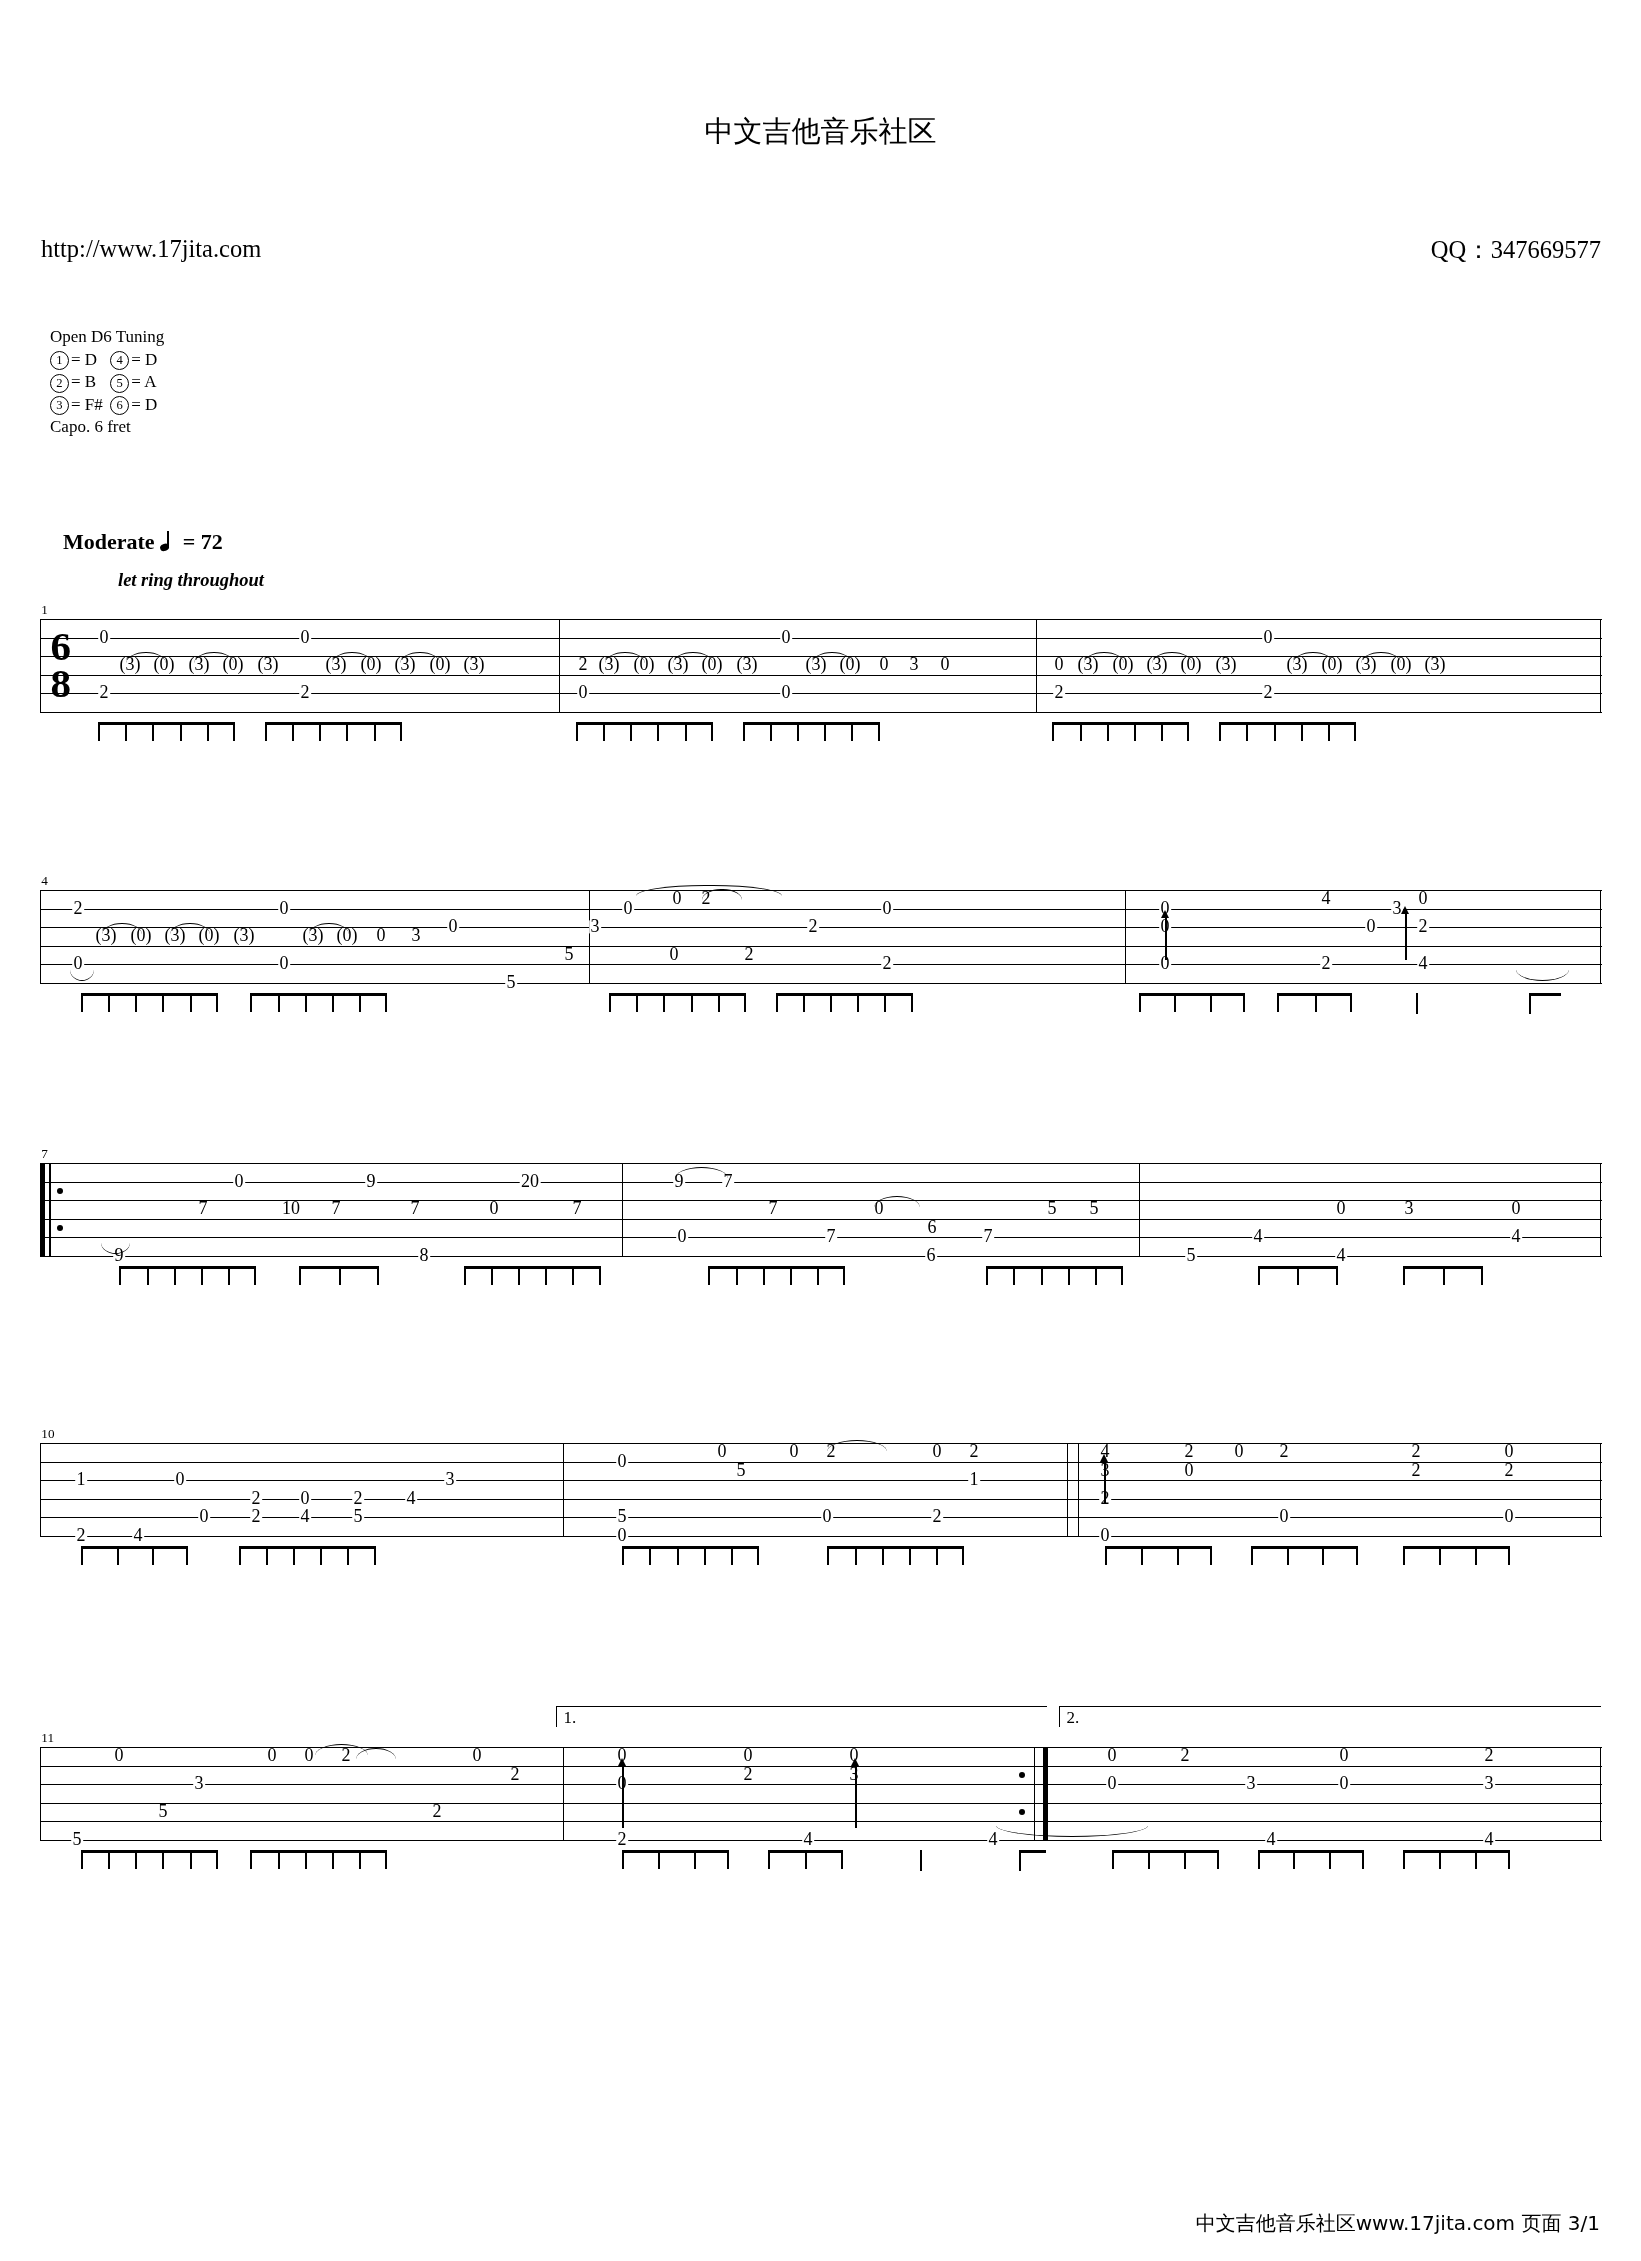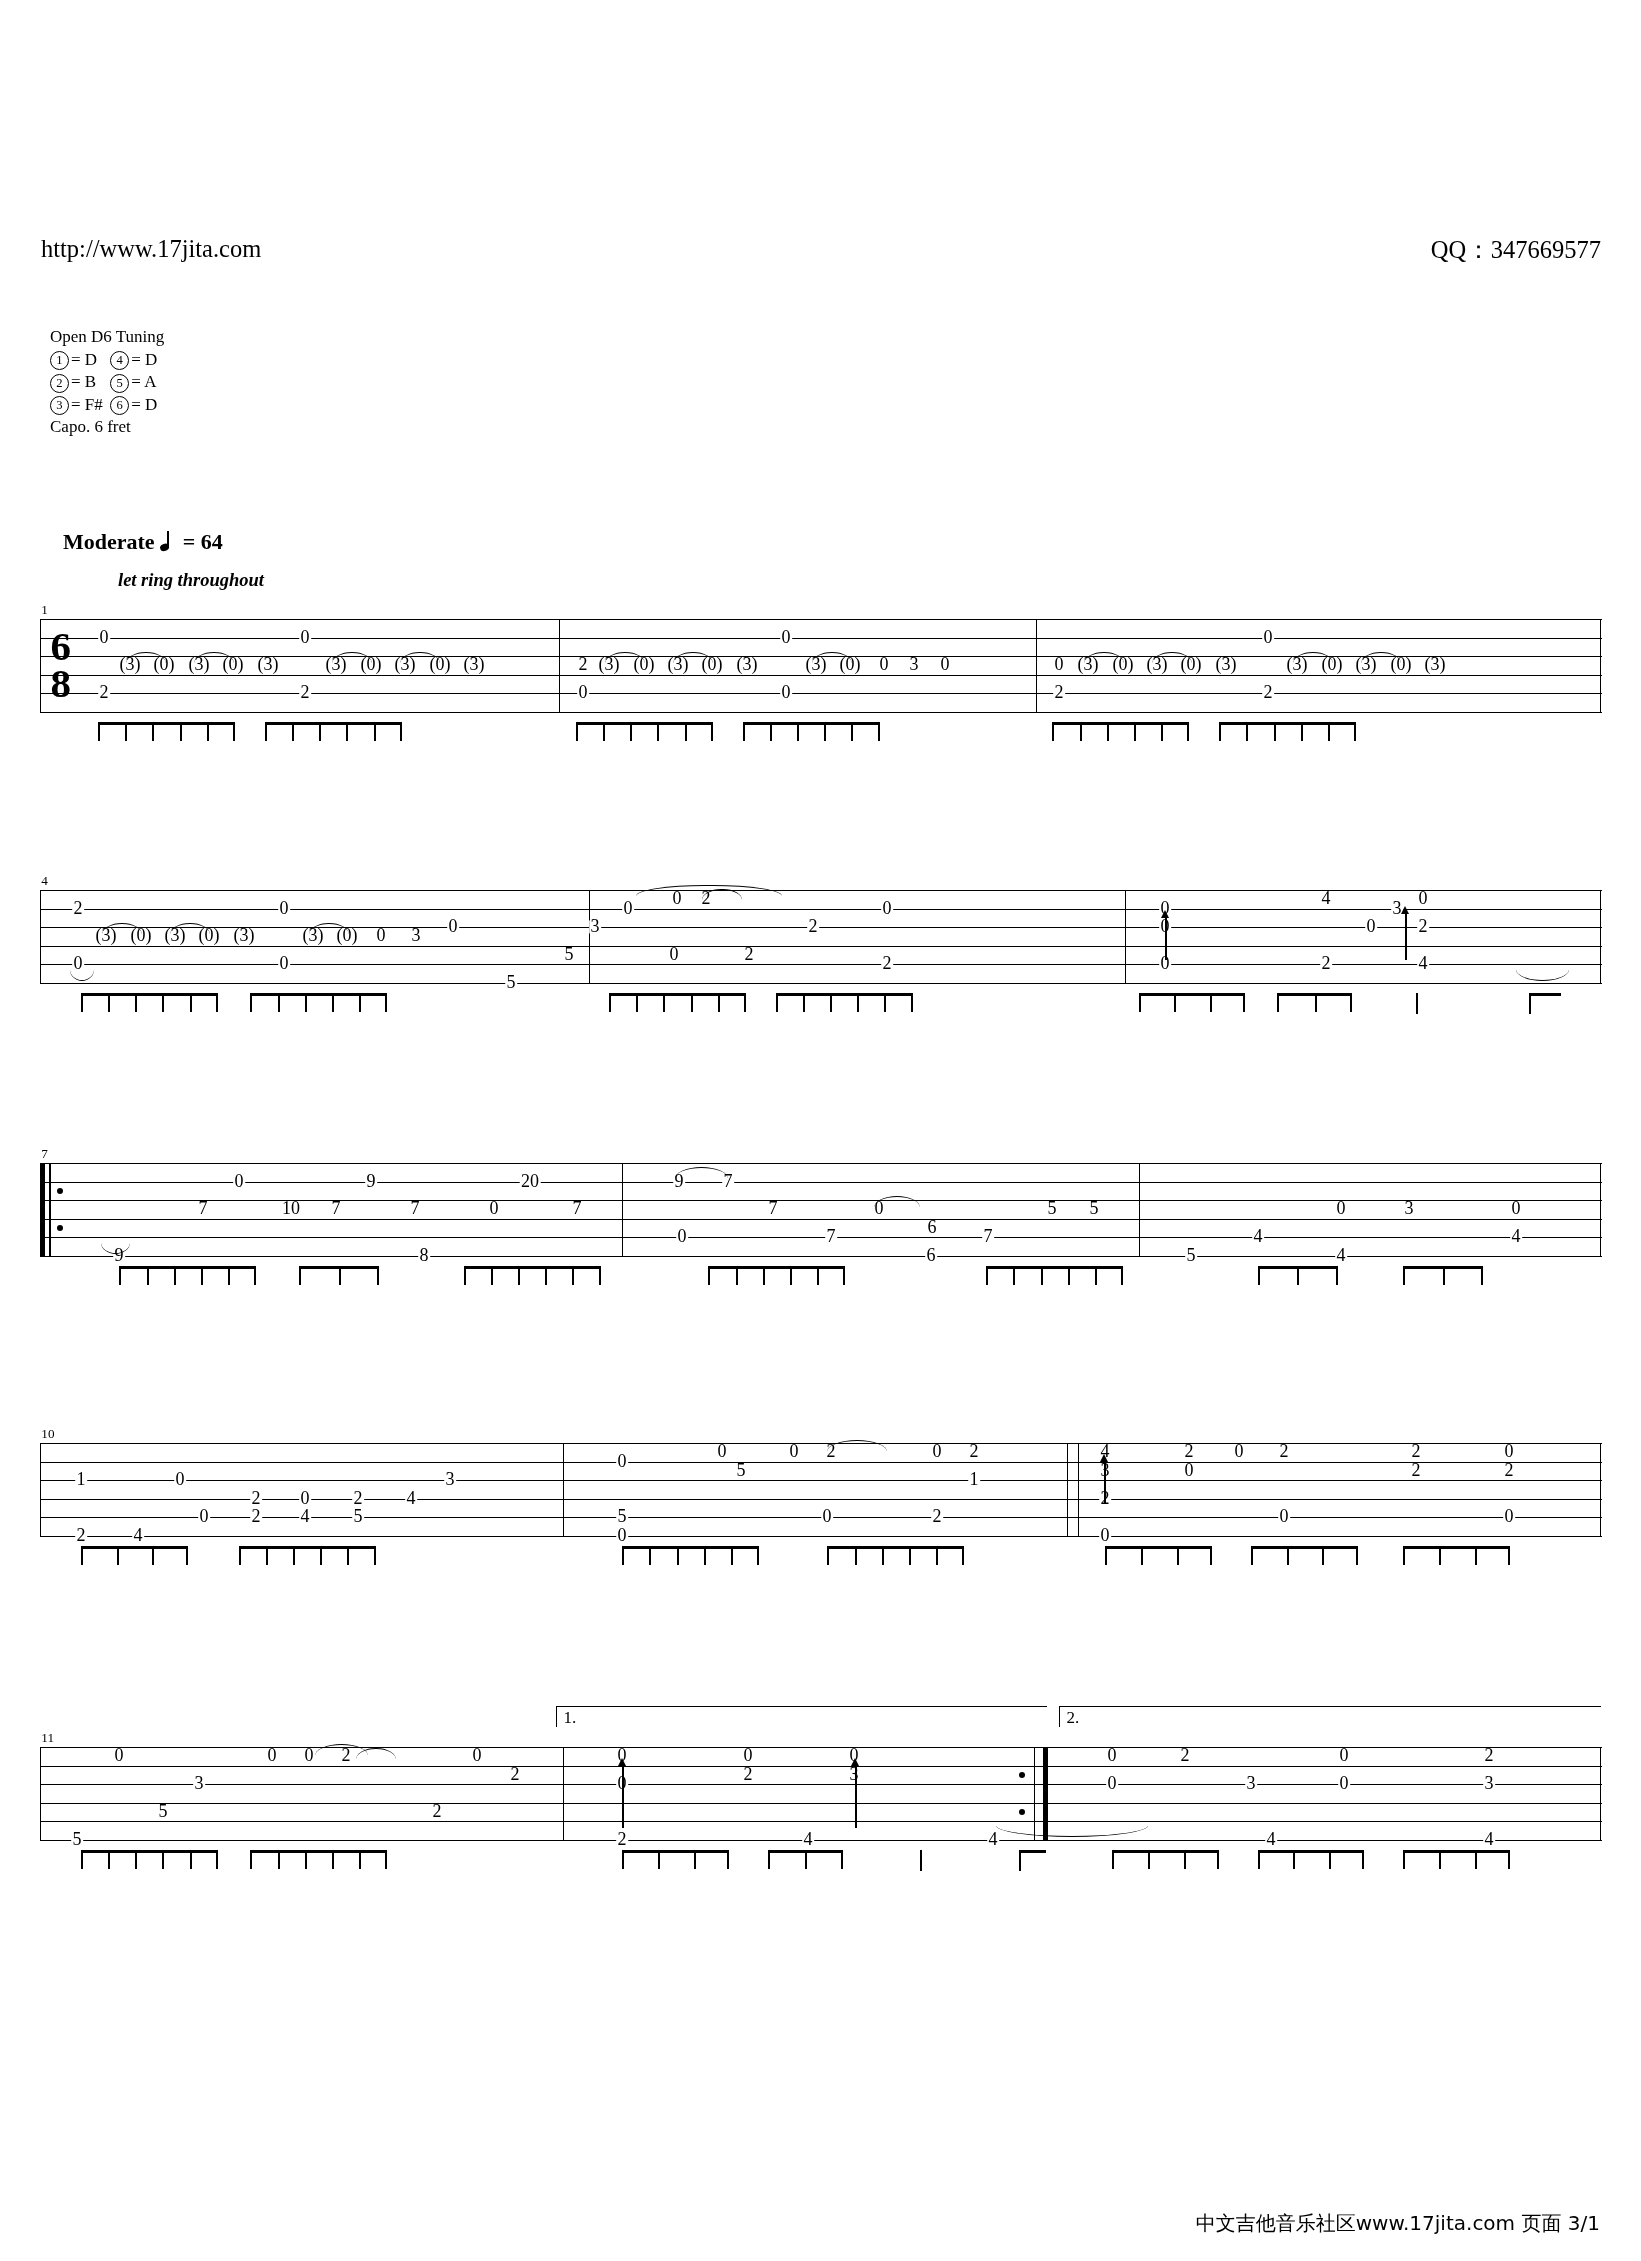--- a/index.html
+++ b/index.html
@@ -278,20 +278,21 @@
     right: 41px;
     font-size: 20px;
     font-family: "DejaVu Sans", sans-serif;
   }
 </style>
 </head>
 <body>
 
 <div class="page">
 
+  <div class="subtitle1">中文吉他音乐社区</div>
   <div class="url-left">http://www.17jita.com</div>
   <div class="qq-right">QQ：347669577</div>
 
   <div class="tuning">
     <div class="row">Open D6 Tuning</div>
     <div class="row">
       <span class="col2"><span class="circled">1</span><span>= D</span></span>
       <span class="circled">4</span><span>= D</span>
     </div>
     <div class="row">
@@ -301,21 +302,21 @@
     <div class="row">
       <span class="col2"><span class="circled">3</span><span>= F#</span></span>
       <span class="circled">6</span><span>= D</span>
     </div>
     <div class="row">Capo. 6 fret</div>
   </div>
 
   <div class="tempo">
     <span>Moderate</span>
     <span class="note"><span class="head"></span><span class="stem"></span></span>
-    <span>= 64</span>
+    <span>= 72</span>
   </div>
   <div class="letring">let ring throughout</div>
 
   <div class="system" style="top:619px;">
     <div class="staff">
       <div class="line l0"></div>
         <div class="line l1"></div>
         <div class="line l2"></div>
       <div class="line l3"></div>
         <div class="line l4"></div>

